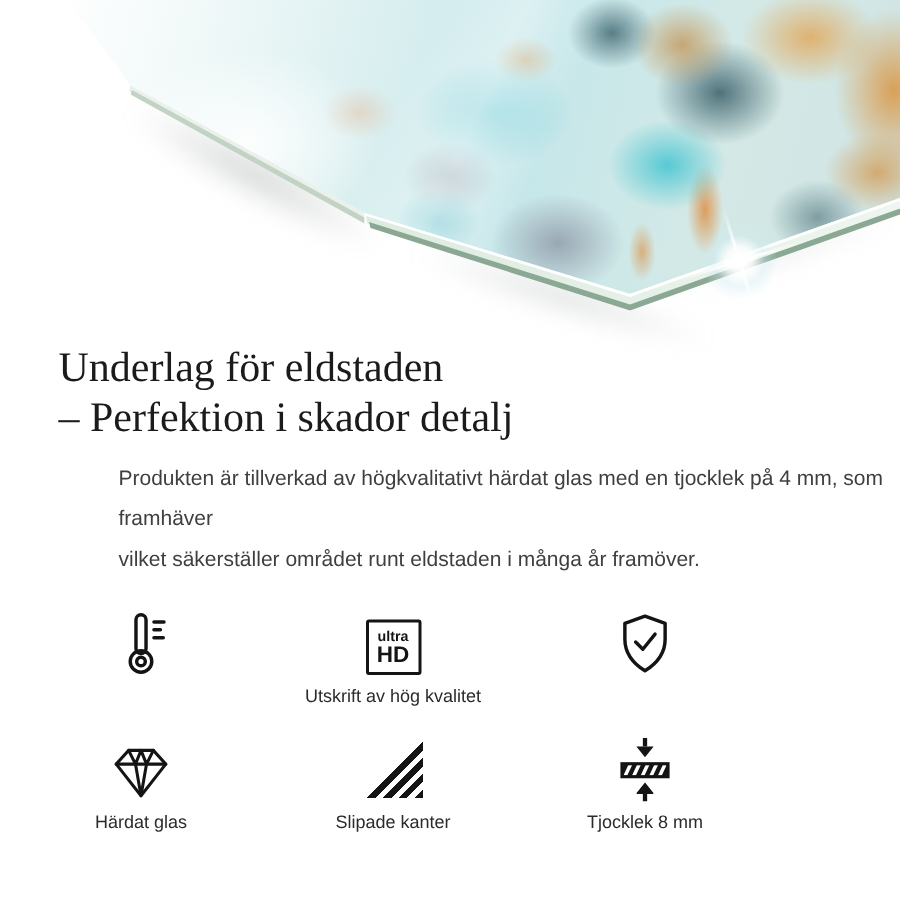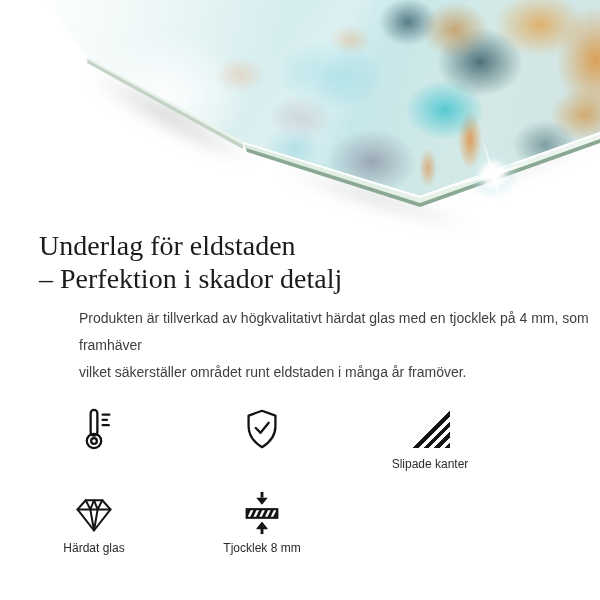--- a/index.html
+++ b/index.html
@@ -115,47 +115,56 @@
       <div class="icon-box">
         <svg class="ic" width="46" height="46" viewBox="0 0 48 48" fill="none" stroke="#141414" stroke-width="2.4" stroke-linecap="round">
           <rect x="20.5" y="4" width="7" height="27" rx="3.5"></rect>
           <circle cx="24" cy="36.5" r="7.5"></circle>
           <circle cx="24" cy="36.5" r="3"></circle>
           <path d="M33 9 H40 M33 14.5 H37.5 M33 20 H39.5"></path>
         </svg>
       </div>
     </div>
 
+    <div class="feature">
+      <div class="icon-box">
+        <div class="uhd">
+          <div class="t1">ultra</div>
+          <div class="t2">HD</div>
+        </div>
+      </div>
+      <div class="feature-label">Utskrift av hög kvalitet</div>
+    </div>
 
     <div class="feature">
       <div class="icon-box">
         <svg class="ic" width="46" height="46" viewBox="0 0 48 48" fill="none" stroke="#141414" stroke-width="2.4" stroke-linecap="round" stroke-linejoin="round">
           <path d="M24 5 L38 10 V21 C38 31 32 38 24 43 C16 38 10 31 10 21 V10 Z"></path>
           <path d="M17.5 23 L22.5 28 L31 17.5"></path>
         </svg>
       </div>
     </div>
 
     <div class="feature">
       <div class="icon-box">
-        <div class="tri-hatch"></div>
-      </div>
-      <div class="feature-label">Slipade kanter</div>
-    </div>
-
-    <div class="feature">
-      <div class="icon-box">
         <svg class="ic" width="44" height="44" viewBox="0 0 48 48" fill="none" stroke="#141414" stroke-width="2.2" stroke-linecap="round" stroke-linejoin="round">
           <path d="M6 19 L15 9 H33 L42 19 L24 42 Z"></path>
           <path d="M6 19 H42"></path>
           <path d="M15 9 L20 19 L24 9 L28 19 L33 9"></path>
           <path d="M20 19 L24 42 L28 19"></path>
         </svg>
       </div>
       <div class="feature-label">Härdat glas</div>
+    </div>
+
+    <div class="feature">
+      <div class="icon-box">
+        <div class="tri-hatch"></div>
+      </div>
+      <div class="feature-label">Slipade kanter</div>
     </div>
 
     <div class="feature">
       <div class="icon-box">
         <svg class="ic" width="46" height="46" viewBox="0 0 48 48" fill="none">
           <defs>
               <clipPath id="barclip">
                 <rect x="8" y="20" width="32" height="9"></rect>
               </clipPath>
             </defs>

